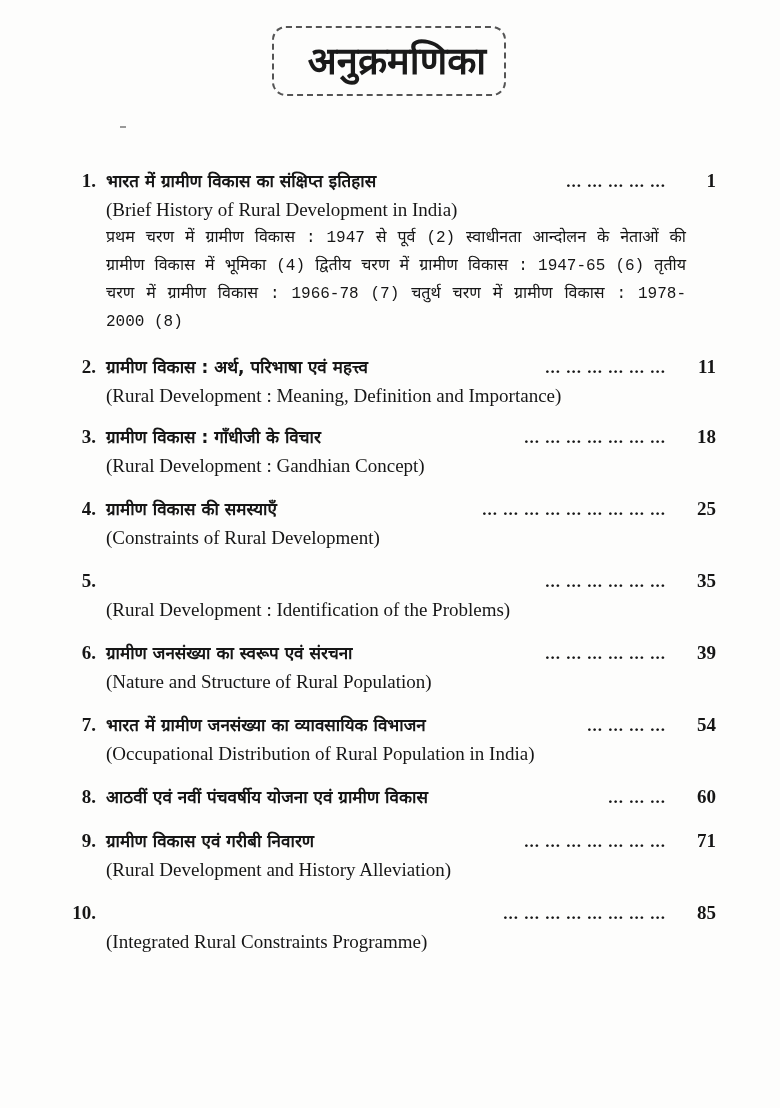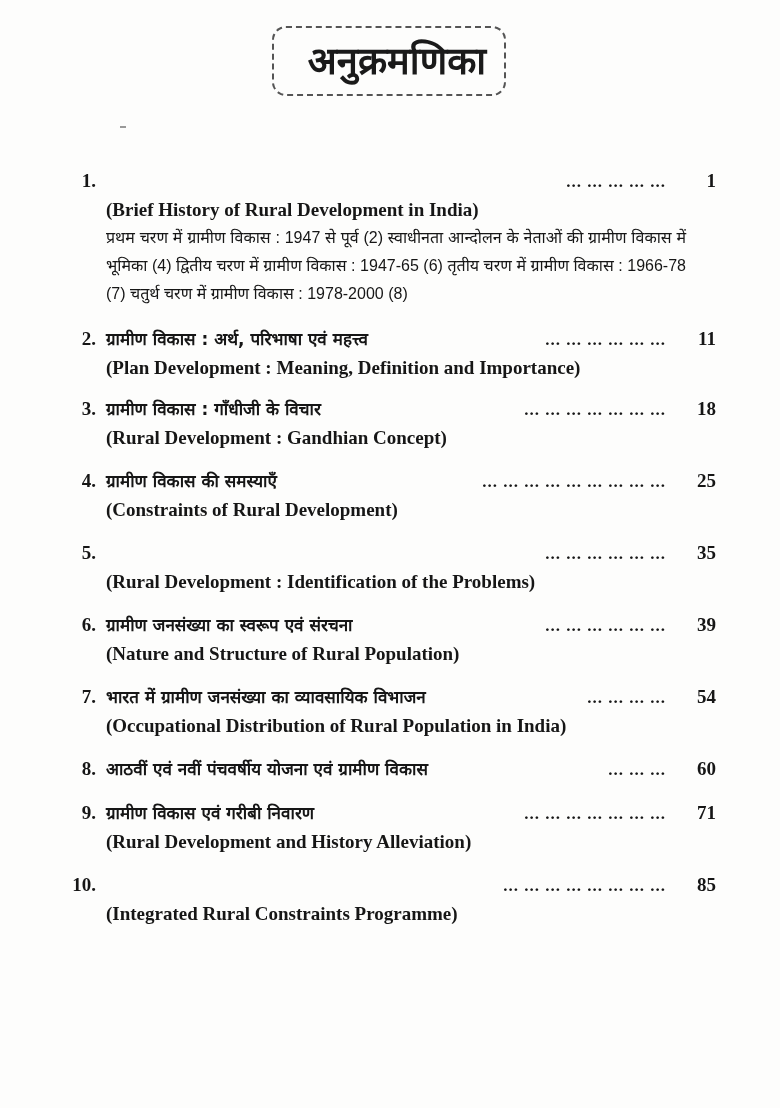--- a/index.html
+++ b/index.html
@@ -93,68 +93,69 @@
     .entry-page {
       flex: 0 0 40px;
       text-align: right;
       font-family: "Liberation Serif", serif;
       font-weight: bold;
       font-size: 19px;
     }
     .entry-en {
       margin-left: 70px;
       font-family: "Liberation Serif", serif;
-      font-weight: bold;
+      font-weight: normal;
       font-size: 19px;
       line-height: 28px;
       width: 570px;
     }
     .entry-en.justify {
       text-align: justify;
       text-align-last: left;
     }
     .entry-sub {
       margin-left: 70px;
       width: 580px;
-      font-family: Liberation Sans, sans-serif;
+      font-family: Liberation Mono, monospace;
       font-size: 16px;
       line-height: 28px;
       text-align: justify;
     }
     .entry.e1 { margin-bottom: 16px; }
     .entry.e2 { margin-bottom: 12px; }
   </style>
 </head>
 <body>
 
 <div class="title-box">
   <span class="title-text">अनुक्रमणिका</span>
 </div>
 <div class="stray-mark"></div>
 
 <div class="toc">
 
   <div class="entry e1">
     <div class="entry-head">
       <span class="entry-num">1.</span>
+      <span class="entry-title">भारत में ग्रामीण विकास का संक्षिप्त इतिहास</span>
       <span class="entry-dots">... ... ... ... ...</span>
       <span class="entry-page">1</span>
     </div>
     <div class="entry-en">(Brief History of Rural Development in India)</div>
     <div class="entry-sub">प्रथम चरण में ग्रामीण विकास : 1947 से पूर्व (2) स्वाधीनता आन्दोलन के नेताओं की ग्रामीण विकास में भूमिका (4) द्वितीय चरण में ग्रामीण विकास : 1947-65 (6) तृतीय चरण में ग्रामीण विकास : 1966-78 (7) चतुर्थ चरण में ग्रामीण विकास : 1978-2000 (8)</div>
   </div>
 
   <div class="entry e2">
     <div class="entry-head">
       <span class="entry-num">2.</span>
       <span class="entry-title">ग्रामीण विकास : अर्थ, परिभाषा एवं महत्त्व</span>
       <span class="entry-dots">... ... ... ... ... ...</span>
       <span class="entry-page">11</span>
     </div>
-    <div class="entry-en justify">(Plan Development : Meaning, Definition and Importance)</div>
+    <div class="entry-en justify">(Rural Development : Meaning, Definition and Importance)</div>
   </div>
 
   <div class="entry">
     <div class="entry-head">
       <span class="entry-num">3.</span>
       <span class="entry-title">ग्रामीण विकास : गाँधीजी के विचार</span>
       <span class="entry-dots">... ... ... ... ... ... ...</span>
       <span class="entry-page">18</span>
     </div>
     <div class="entry-en">(Rural Development : Gandhian Concept)</div>

